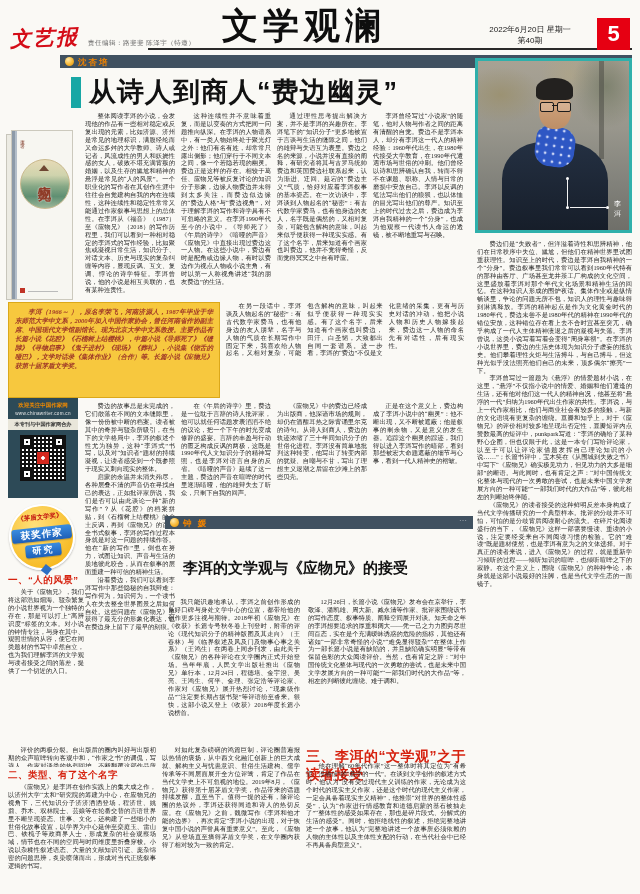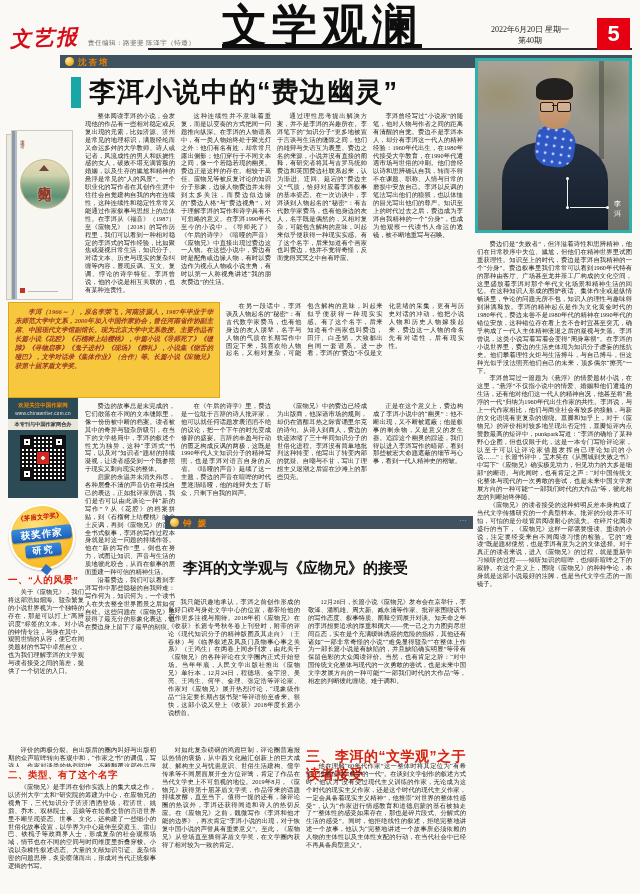--- a/index.html
+++ b/index.html
@@ -4,23 +4,23 @@
 <style>
   html,body{margin:0;padding:0;}
   body{width:640px;height:894px;position:relative;background:#faf9f5;overflow:hidden;
        font-family:"Liberation Sans",sans-serif;-webkit-text-size-adjust:none;}
   .abs{position:absolute;}
   
   .paper-logo{left:10px;top:24px;font-family:"Liberation Serif",serif;font-weight:bold;font-style:italic;
     font-size:21px;color:#d40d18;letter-spacing:2px;transform:rotate(-2deg);}
   .editors{left:88px;top:39px;font-size:6.5px;color:#666;letter-spacing:.5px;}
   .masthead-title{left:222px;top:0;font-family:"Liberation Serif",serif;font-weight:900;
-    font-size:45px;line-height:52px;color:#0e0e0e;letter-spacing:5px;text-decoration:underline;}
+    font-size:36px;line-height:52px;color:#0e0e0e;letter-spacing:5px;}
   .head-rule{left:148px;top:48px;width:484px;height:2px;background:#2a2a2a;}
-  .date-block{left:468px;top:24px;width:124px;text-align:center;font-size:8px;color:#222;line-height:11px;font-family:Liberation Serif, serif;}
+  .date-block{left:468px;top:24px;width:124px;text-align:center;font-size:8px;color:#222;line-height:11px;}
   .page-badge{left:597px;top:18px;width:33px;height:32px;background:#e60012;color:#fff;
     font-weight:bold;font-size:22px;text-align:center;line-height:32px;}
   
   .kicker{height:13px;background:#405160;color:#f08300;}
   .kicker .ico{position:absolute;left:5px;top:2px;width:9px;height:9px;border-radius:50%;
     background:radial-gradient(circle at 35% 30%,#ffe9a8,#f7b733 55%,#d98f0f 95%);}
   .kicker .lbl{position:absolute;left:18px;top:2px;font-size:8.5px;font-weight:bold;letter-spacing:2px;}
   .kicker .dots{position:absolute;right:6px;top:0;font-size:8px;color:rgba(255,255,255,.45);}
   
   .t1-accent{left:71px;top:77px;width:10px;height:31px;background:#18a7a5;}
@@ -115,21 +115,21 @@
   <div>第40期</div>
 </div>
 <div class="abs page-badge">5</div>
 
 <div class="abs kicker" style="left:60px;top:55px;width:572px;">
   <span class="ico"></span>
   <span class="lbl">沈杏培</span>
   <span class="dots">⋯</span>
 </div>
 <div class="abs t1-accent"></div>
-<div class="abs title1">李洱小说中的“费边幽灵”</div>
+<div class="abs title1">从诗人到商人“费边幽灵”</div>
 
 <div class="abs photo">
   <div class="photo-inner">
     <div class="pole"></div>
     <div class="coat"></div>
     <div class="scarf"></div>
     <div class="face"></div>
     <div class="hair"></div>
     <span class="lens" style="left:62px;top:41px;"></span>
     <span class="lens" style="left:79px;top:41px;"></span>

